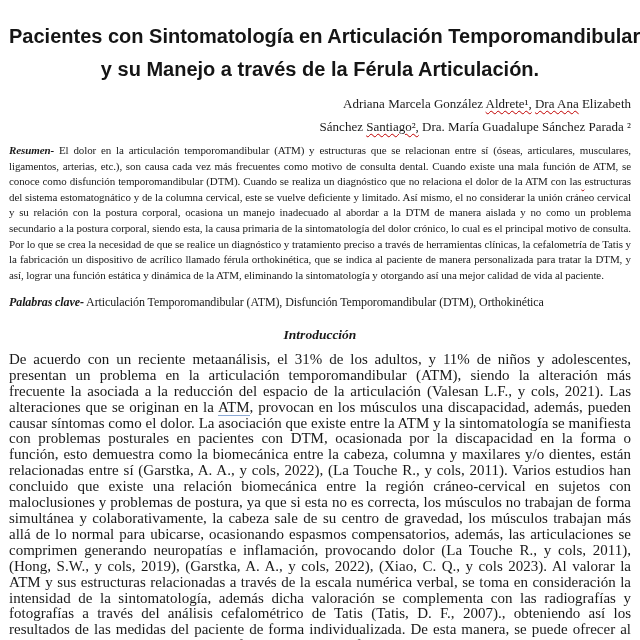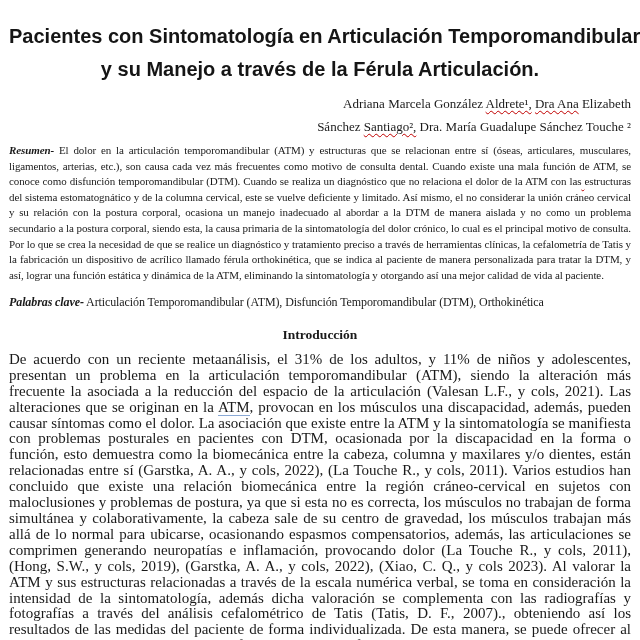--- a/index.html
+++ b/index.html
@@ -57,20 +57,21 @@
     font-size: 12px;
     letter-spacing: -0.1px;
     line-height: 15.6px;
   }
   .heading {
     margin-top: 15px;
     text-align: center;
     font-weight: 700;
     font-size: 13.5px;
     line-height: 17px;
+    font-style: italic;
   }
   p.intro {
     margin: 9px 0 0 0;
     font-size: 15px;
     line-height: 15.9px;
     text-align: justify;
   }
   .atm {
     color: inherit;
     text-decoration: none;
@@ -83,21 +84,21 @@
 
 <div class="page">
 
   <div class="title">
     <div>Pacientes con Sintomatología en Articulación Temporomandibular</div>
     <div>y su Manejo a través de la Férula Articulación.</div>
   </div>
 
   <div class="authors">
     <div><span>Adriana Marcela González </span><span class="sq">Aldrete¹,</span><span> </span><span class="sq">Dra Ana</span><span> Elizabeth</span></div>
-    <div><span>Sánchez </span><span class="sq">Santiago²,</span><span> Dra. María Guadalupe Sánchez Touche ²</span></div>
+    <div><span>Sánchez </span><span class="sq">Santiago²,</span><span> Dra. María Guadalupe Sánchez Parada ²</span></div>
   </div>
 
   <p class="abstract"><span class="label">Resumen-</span><span> El dolor en la articulación temporomandibular (ATM) y estructuras que se relacionan entre sí (óseas, articulares, musculares, ligamentos, arterias, etc.), son causa cada vez más frecuentes como motivo de consulta dental. Cuando existe una mala función de ATM, se conoce como disfunción temporomandibular (DTM). Cuando se realiza un diagnóstico que no relaciona el dolor de la ATM con las</span><span class="sq"> </span><span>estructuras del sistema estomatognático y de la columna cervical, este se vuelve deficiente y limitado. Así mismo, el no considerar la unión cráneo cervical y su relación con la postura corporal, ocasiona un manejo inadecuado al abordar a la DTM de manera aislada y no como un problema secundario a la postura corporal, siendo esta, la causa primaria de la sintomatología del dolor crónico, lo cual es el principal motivo de consulta. Por lo que se crea la necesidad de que se realice un diagnóstico y tratamiento preciso a través de herramientas clínicas, la cefalometría de Tatis y la fabricación un dispositivo de acrílico llamado férula orthokinética, que se indica al paciente de manera personalizada para tratar la DTM, y así, lograr una función estática y dinámica de la ATM, eliminando la sintomatología y otorgando así una mejor calidad de vida al paciente.</span></p>
 
   <p class="keywords"><span class="label">Palabras clave-</span><span> Articulación Temporomandibular (ATM), Disfunción Temporomandibular (DTM), Orthokinética</span></p>
 
   <div class="heading">Introducción</div>
 
   <p class="intro"><span>De acuerdo con un reciente metaanálisis, el 31% de los adultos, y 11% de niños y adolescentes, presentan un problema en la articulación temporomandibular (ATM), siendo la alteración más frecuente la asociada a la reducción del espacio de la articulación (Valesan L.F., y cols, 2021). Las alteraciones que se originan en la </span><a class="atm">ATM</a><span>, provocan en los músculos una discapacidad, además, pueden causar síntomas como el dolor. La asociación que existe entre la ATM y la sintomatología se manifiesta con problemas posturales en pacientes con DTM, ocasionada por la discapacidad en la forma o función, esto demuestra como la biomecánica entre la cabeza, columna y maxilares y/o dientes, están relacionadas entre sí (Garstka, A. A., y cols, 2022), (La Touche R., y cols, 2011). Varios estudios han concluido que existe una relación biomecánica entre la región cráneo-cervical en sujetos con maloclusiones y problemas de postura, ya que si esta no es correcta, los músculos no trabajan de forma simultánea y colaborativamente, la cabeza sale de su centro de gravedad, los músculos trabajan más allá de lo normal para ubicarse, ocasionando espasmos compensatorios, además, las articulaciones se comprimen generando neuropatías e inflamación, provocando dolor (La Touche R., y cols, 2011), (Hong, S.W., y cols, 2019), (Garstka, A. A., y cols, 2022), (Xiao, C. Q., y cols 2023). Al valorar la ATM y sus estructuras relacionadas a través de la escala numérica verbal, se toma en consideración la intensidad de la sintomatología, además dicha valoración se complementa con las radiografías y fotografías a través del análisis cefalométrico de Tatis (Tatis, D. F., 2007)., obteniendo así los resultados de las medidas del paciente de forma individualizada. De esta manera, se puede ofrecer al paciente como opción terapéutica, la fabricación de una férula orthokinética, la cual es un dispositivo de acrílico de acuerdo con los parámetros obtenidos de cada paciente, con la finalidad de normalizar la función, disminuir síntomas y estabilizar</span></p>
 

